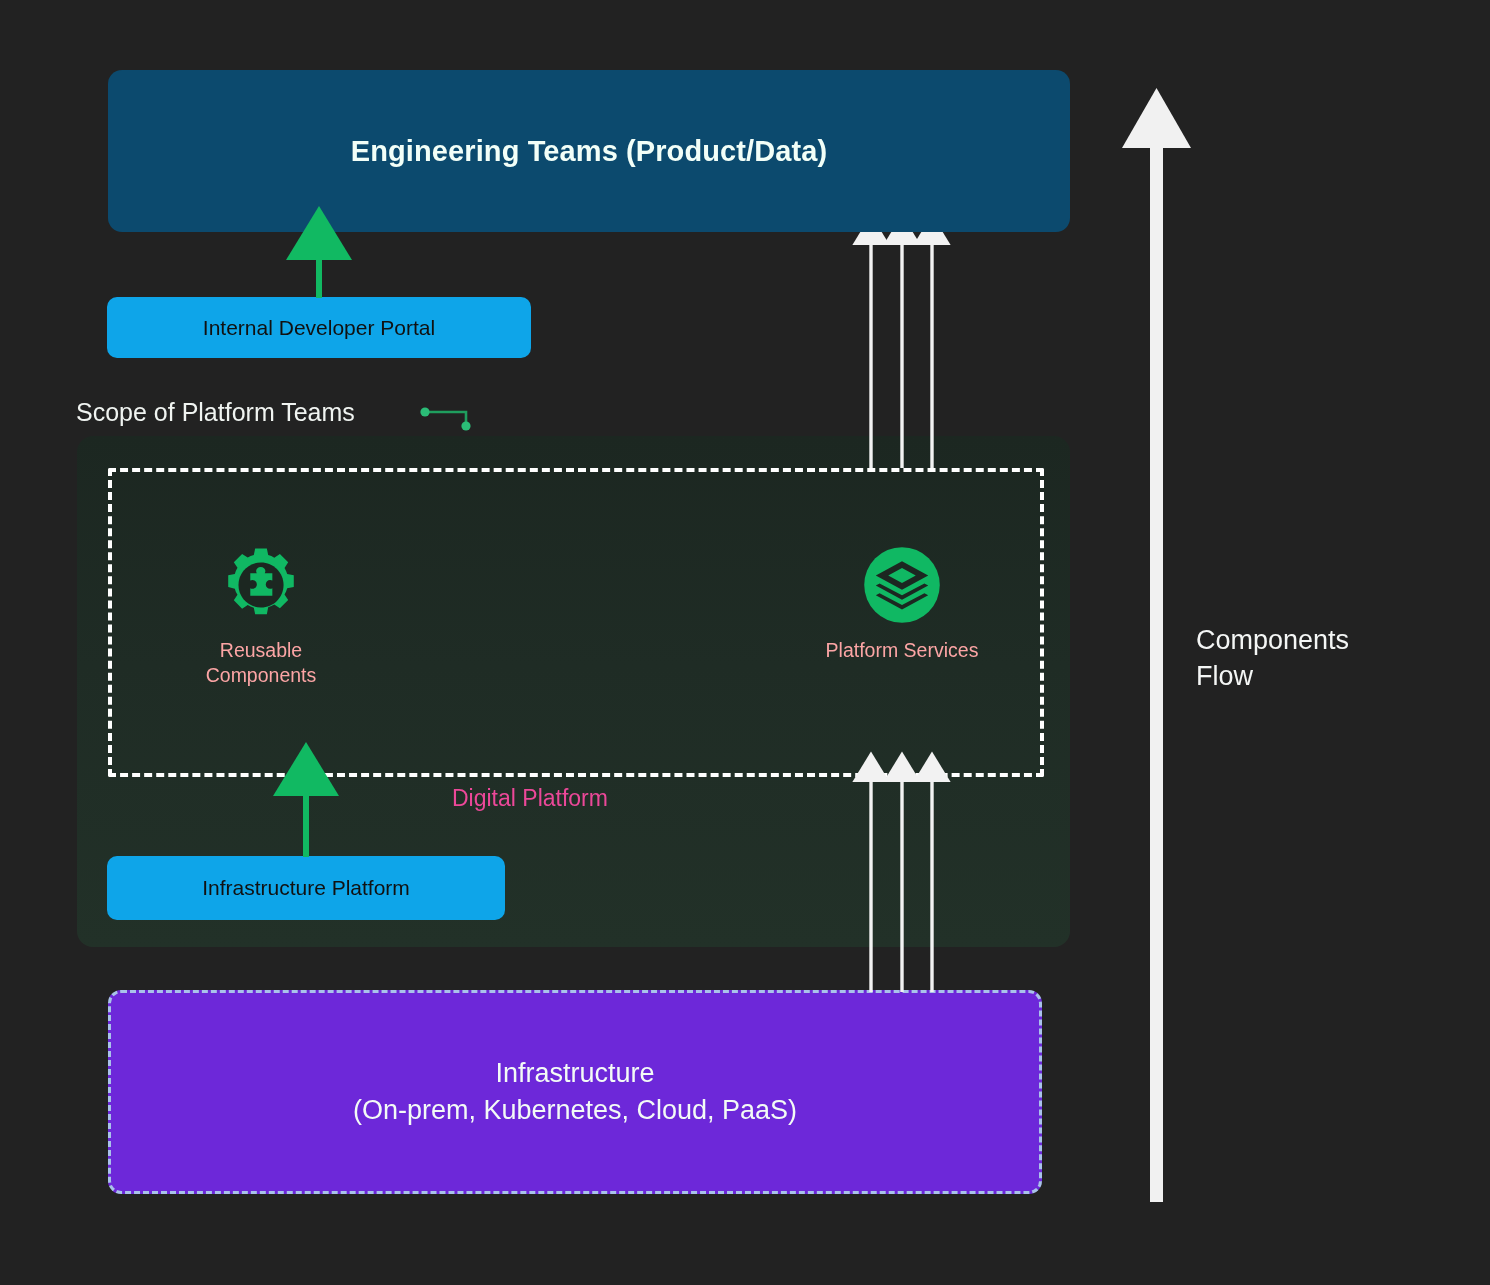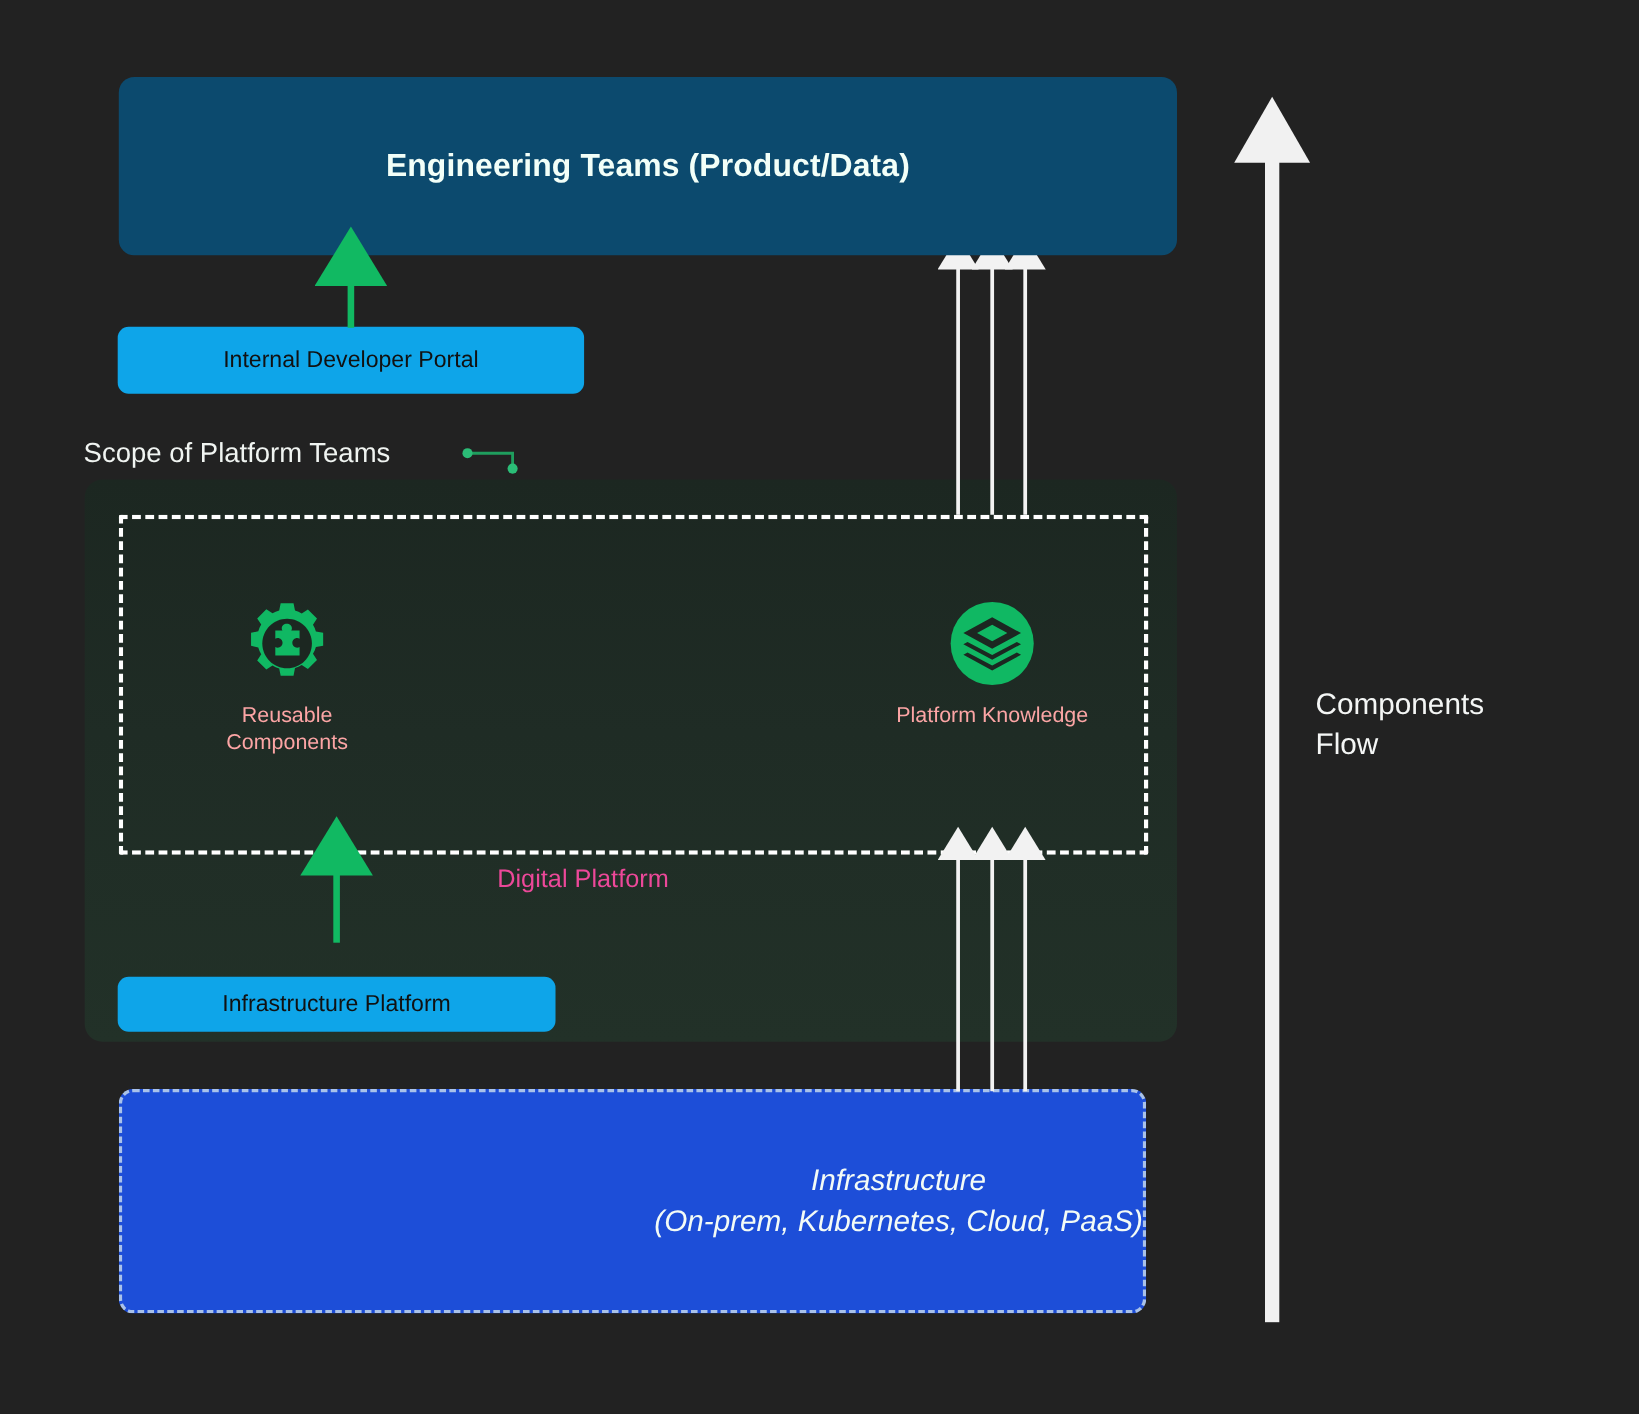--- a/index.html
+++ b/index.html
@@ -55,23 +55,23 @@
     font-weight: 500;
   }
   #idp-box {
     left: 107px;
     top: 297px;
     width: 424px;
     height: 61px;
   }
   #infra-platform-box {
     left: 107px;
-    top: 888px;
+    top: 856px;
     width: 398px;
-    height: 50px;
+    height: 64px;
     align-items: center;
   }
 
   
   #scope-label {
     left: 76px;
     top: 398px;
     color: #f0f4f1;
     font-size: 25px;
     font-weight: 400;
@@ -143,28 +143,27 @@
     z-index: 4;
     white-space: nowrap;
   }
 
   
   #infrastructure-box {
     left: 108px;
     top: 990px;
     width: 928px;
     height: 198px;
-    background: #1d4ed8;
+    background: #6d28d9;
     border: 3px dashed #a9c2ea;
     border-radius: 13px;
     display: flex;
     align-items: center;
-    justify-content: flex-end;
+    justify-content: center;
     z-index: 3;
-    font-style: italic;
   }
   #infrastructure-label {
     color: #f3fbf6;
     font-size: 27px;
     font-weight: 500;
     line-height: 37px;
     text-align: center;
     white-space: pre-line;
   }
 
@@ -211,21 +210,21 @@
   <div id="cap-platform-services" class="cap-item">
     <div class="cap-icon">
       <svg width="78" height="78" viewBox="0 0 64 64" aria-hidden="true">
         <circle cx="32" cy="32" r="31" fill="#10b863"></circle>
         <path fill="#1c2721" d="M32 12.5 10.5 24.2 32 35.9l21.5-11.7L32 12.5zm0 5.5 11.3 6.2L32 30.4l-11.3-6.2L32 18z"></path>
         <path fill="#1c2721" d="M13.6 30.8 10.5 32.5 32 44.2l21.5-11.7-3.1-1.7L32 40.5 13.6 30.8z"></path>
         <path fill="#1c2721" d="M13.6 38.7 10.5 40.4 32 52.1l21.5-11.7-3.1-1.7L32 48.4 13.6 38.7z"></path>
       </svg>
     </div>
     <div class="cap-label">Platform
-Knowledge</div>
+Services</div>
   </div>
 
   <div id="digital-platform-label" class="abs">Digital Platform</div>
 
   <svg id="arrows-back" class="abs">
     <defs>
       <marker id="wh-arrow" markerWidth="11" markerHeight="11" refX="1.5" refY="5.5" orient="auto" markerUnits="strokeWidth">
         <path d="M0,0 L0,11 L9,5.5 z" fill="#f2f2f2"></path>
       </marker>
       <marker id="gr-arrow" markerWidth="11" markerHeight="11" refX="1.5" refY="5.5" orient="auto" markerUnits="strokeWidth">

